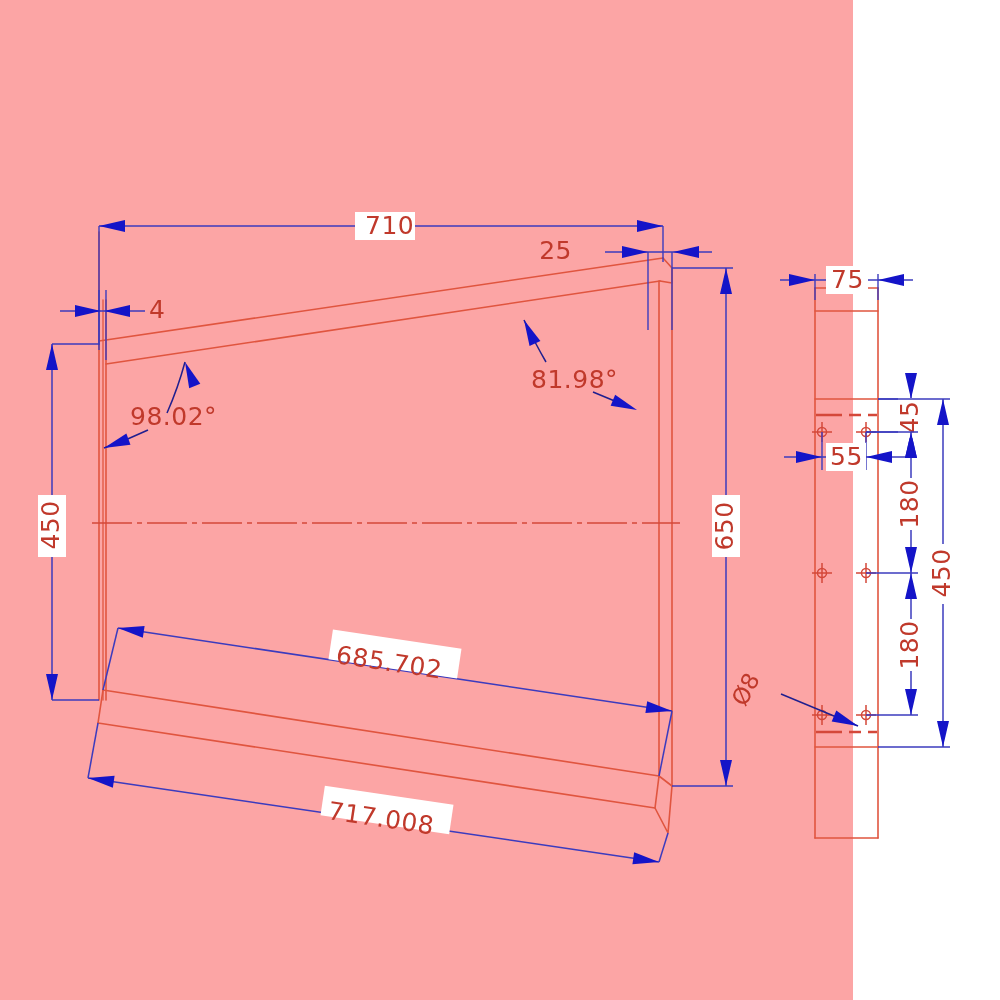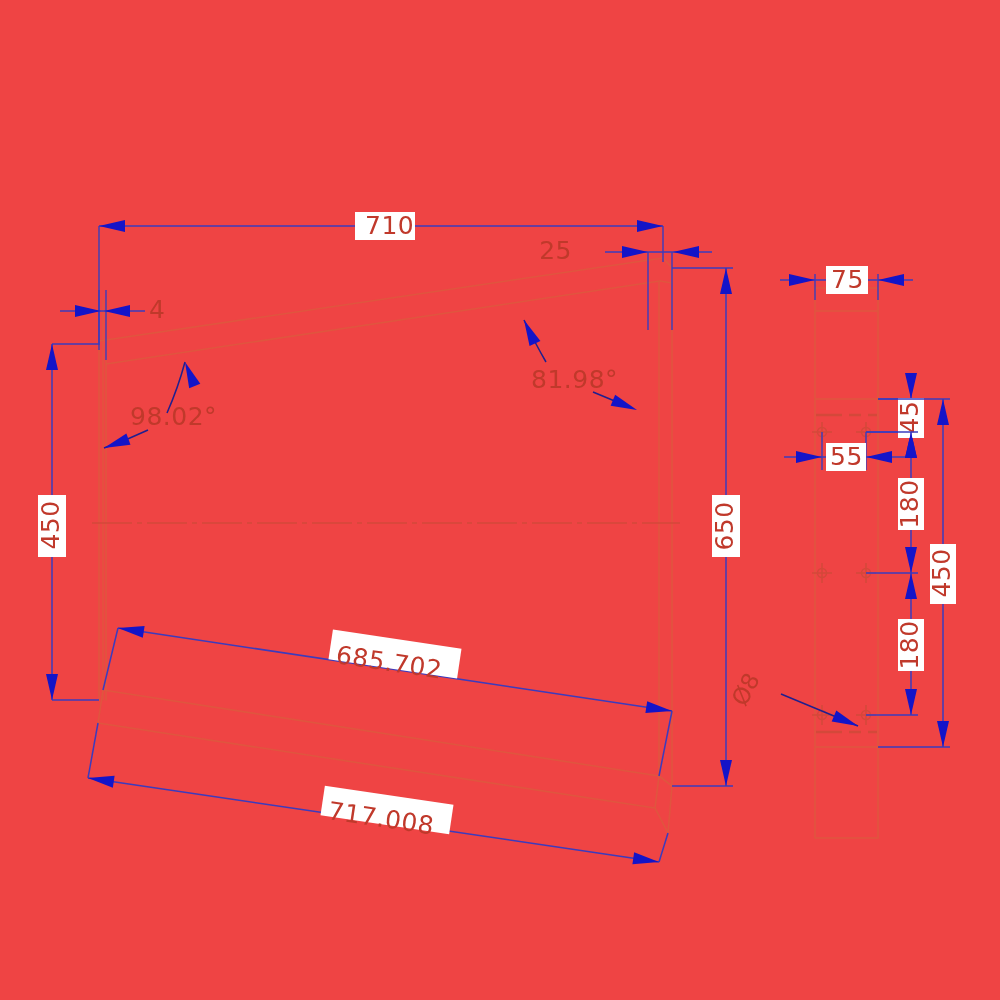--- a/index.html
+++ b/index.html
@@ -8,23 +8,23 @@
     background: #ffffff;
   }
   body {
     width: 1000px;
     height: 1000px;
     font-family: "Liberation Sans", sans-serif;
     overflow: hidden;
   }
   #drawing-root {
     position: relative;
-    width: 1000px;
+    width: 853px;
     height: 1000px;
-    background: #ef4444;
+    background: #fca5a5;
   }
   svg#cad-canvas {
     display: block;
     width: 1000px;
     height: 1000px;
   }
   .geom {
     fill: none;
     stroke: #e0553f;
     stroke-width: 1.6;

